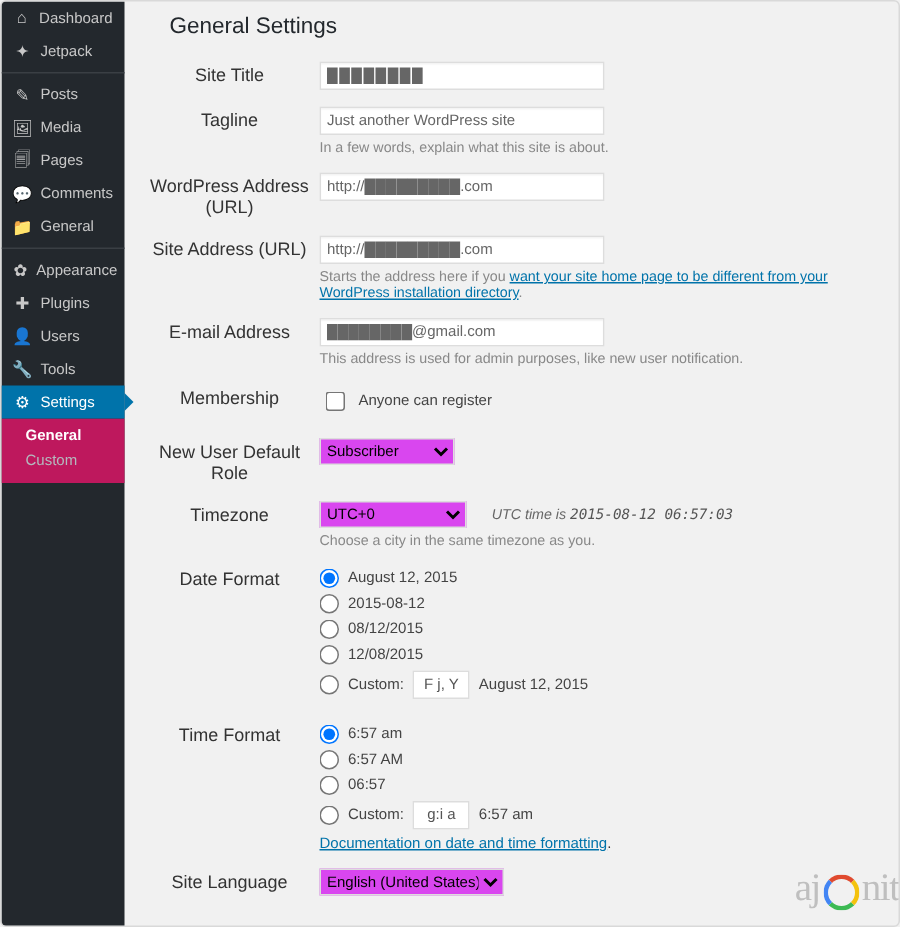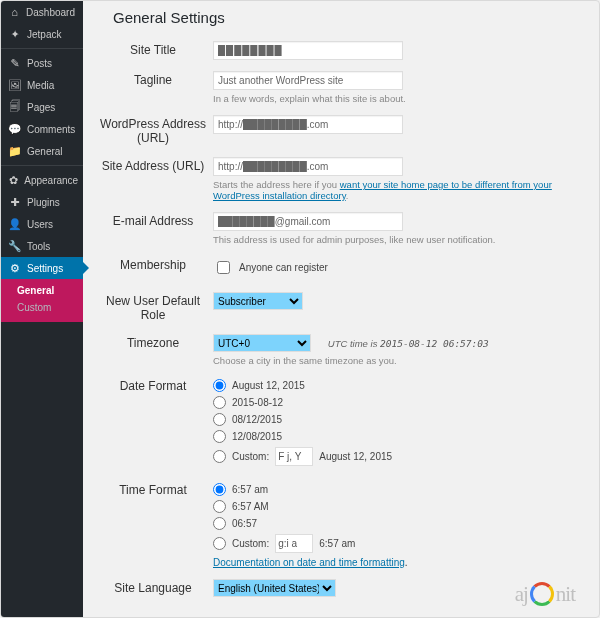--- a/index.html
+++ b/index.html
@@ -14,30 +14,30 @@
   .sb-sub{padding:3px 0 6px 10px;background:#be185d}
   .sb-sub-item{display:block;padding:3px 6px;color:#b4b9be;cursor:pointer;font-size:10px}
   .sb-sub-item.current{color:#fff;font-weight:bold}
   
   #main{position:absolute;left:82px;top:0;right:0;bottom:0;padding:8px 14px 10px 14px;overflow:hidden}
   h1.page-title{font-size:15px;font-weight:400;color:#23282d;margin:0 0 10px 16px}
   table.form-table{width:100%;border-collapse:collapse}
   table.form-table th{width:112px;text-align:center;font-weight:400;font-size:12px;color:#333;vertical-align:top;padding:7px 4px 7px 0}
   table.form-table td{padding:5px 0 6px 0;vertical-align:top;font-size:10px}
   input[type=text].reg{width:180px;height:17px;border:1px solid #ddd;background:#fff;box-shadow:inset 0 1px 1px rgba(0,0,0,0.05);font-size:10px;padding:0 4px;color:#666}
-  input[type=text].sm{width:32px;height:15px;border:1px solid #ddd;font-size:10px;color:#555}
-  select.reg{border:1px solid #ddd;background:#7dd3fc;font-size:10px;height:18px}
+  input[type=text].sm{width:32px;height:15px;border:1px solid #ddd;text-align:center;font-size:10px;color:#555}
+  select.reg{border:1px solid #ddd;background:#d946ef;font-size:10px;height:18px}
   .desc{color:#888;font-size:9.5px;margin-top:3px}
   a.link{color:#0073aa;text-decoration:underline}
   .radio-row{display:flex;align-items:center;gap:6px;font-size:10px;color:#444;margin:2px 0 4px 0}
   .radio-row input[type=radio]{margin:0}
   .utc-note{font-size:9.5px;color:#666;margin-left:14px;font-style:italic}
   .utc-note code{font-style:italic;color:#555}
   
-  .wm{position:absolute;right:24px;bottom:10px;font-size:21px;color:#bfbfbf;font-family:Georgia,serif;letter-spacing:-1px;display:flex;align-items:flex-start}
+  .wm{position:absolute;right:0;bottom:10px;font-size:26px;color:#bfbfbf;font-family:Georgia,serif;letter-spacing:-1px;display:flex;align-items:flex-end}
   .wm .ring{width:18px;height:18px;border-radius:50%;border:3px solid #bfbfbf;border-top-color:#e04a2f;border-right-color:#f4c20d;border-bottom-color:#3cba54;border-left-color:#4285f4;display:inline-block;margin:0 2px}
   .blurred{color:#bbb;letter-spacing:1px}
 </style>
 </head>
 <body>
 
 <div id="frame">
 
   <nav id="sidebar">
     <div class="sb-item">

